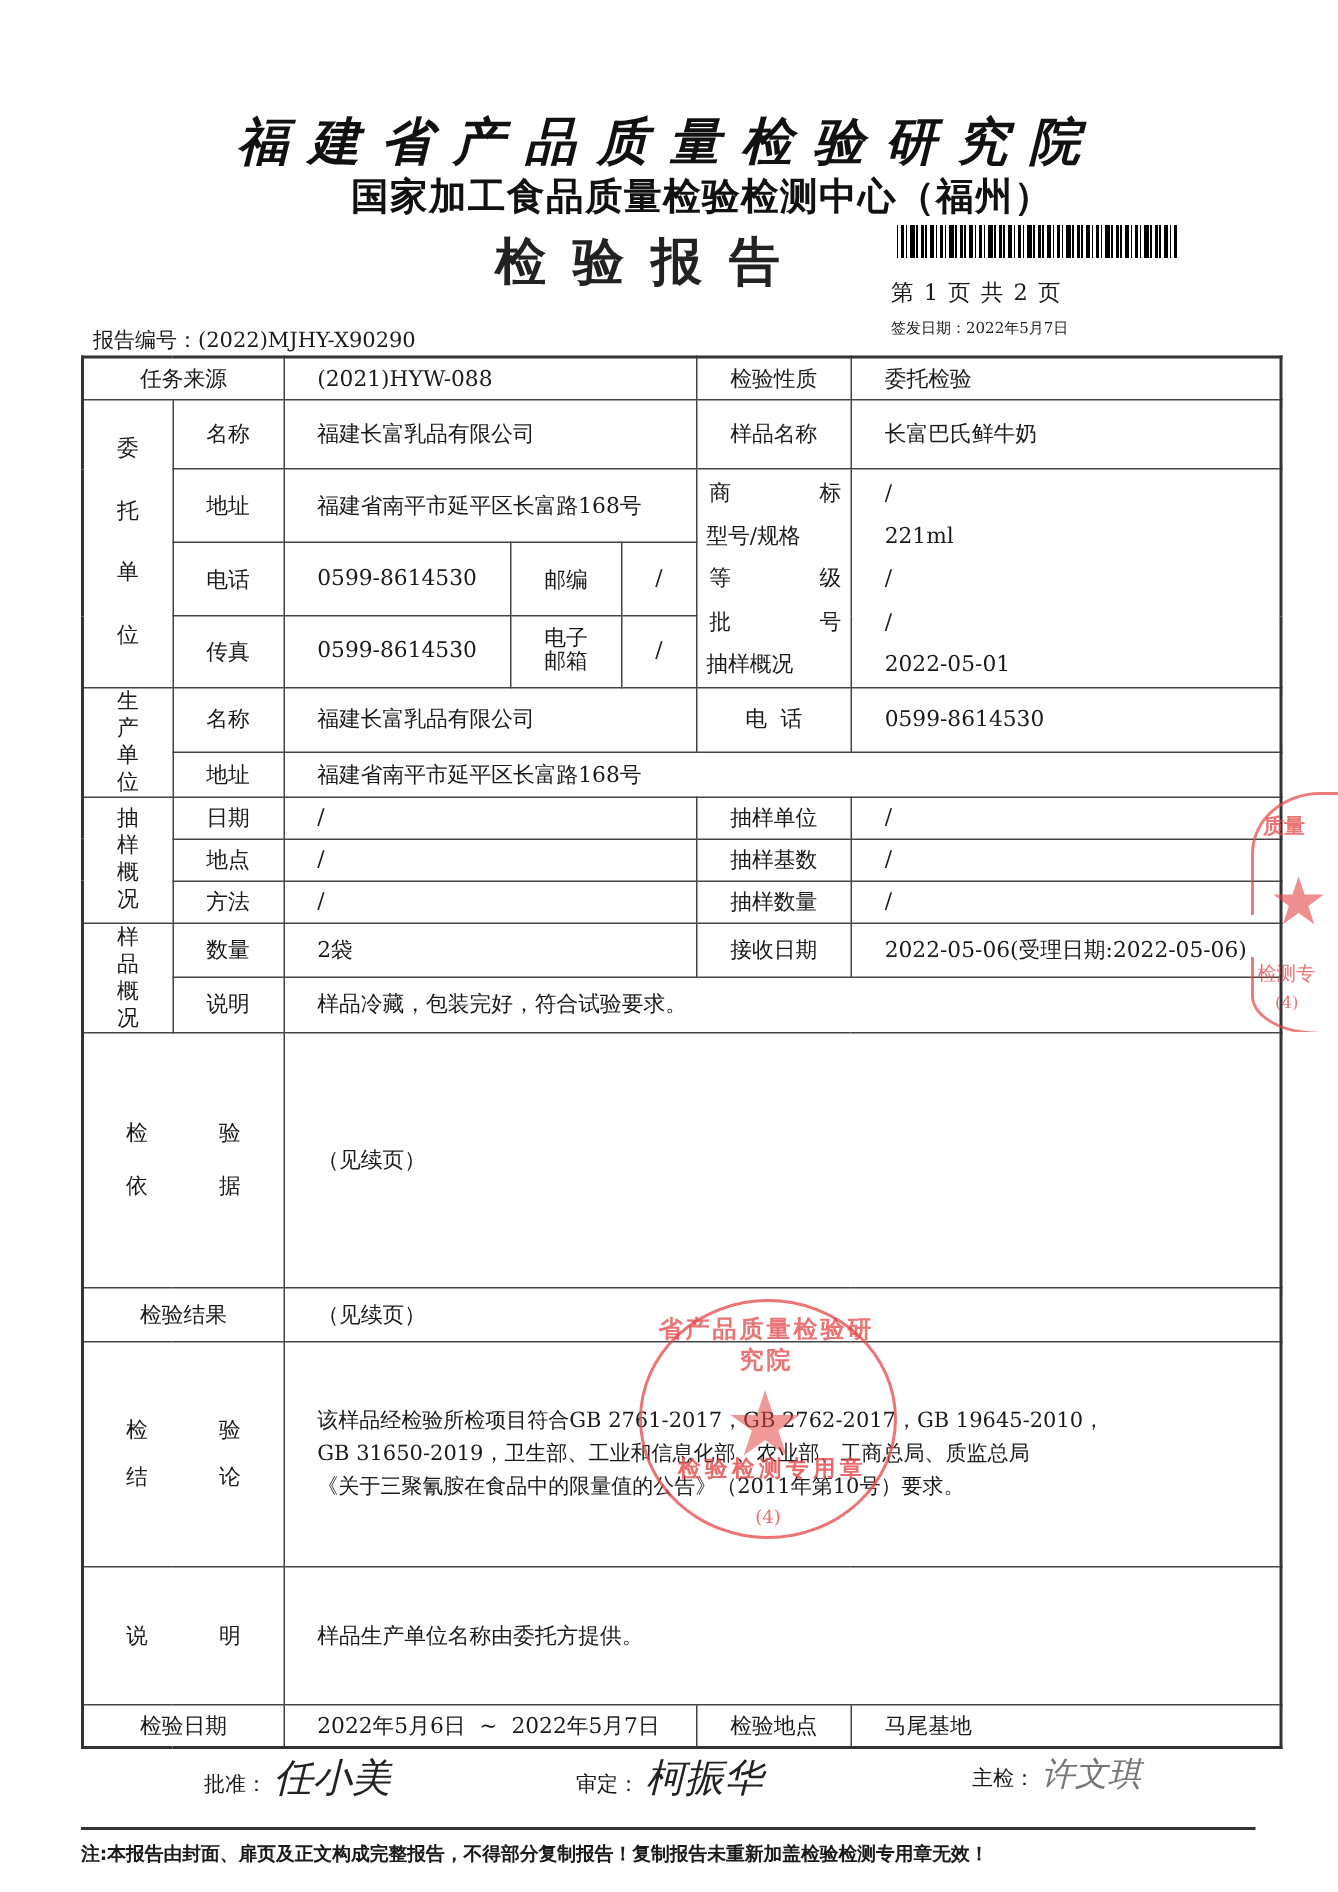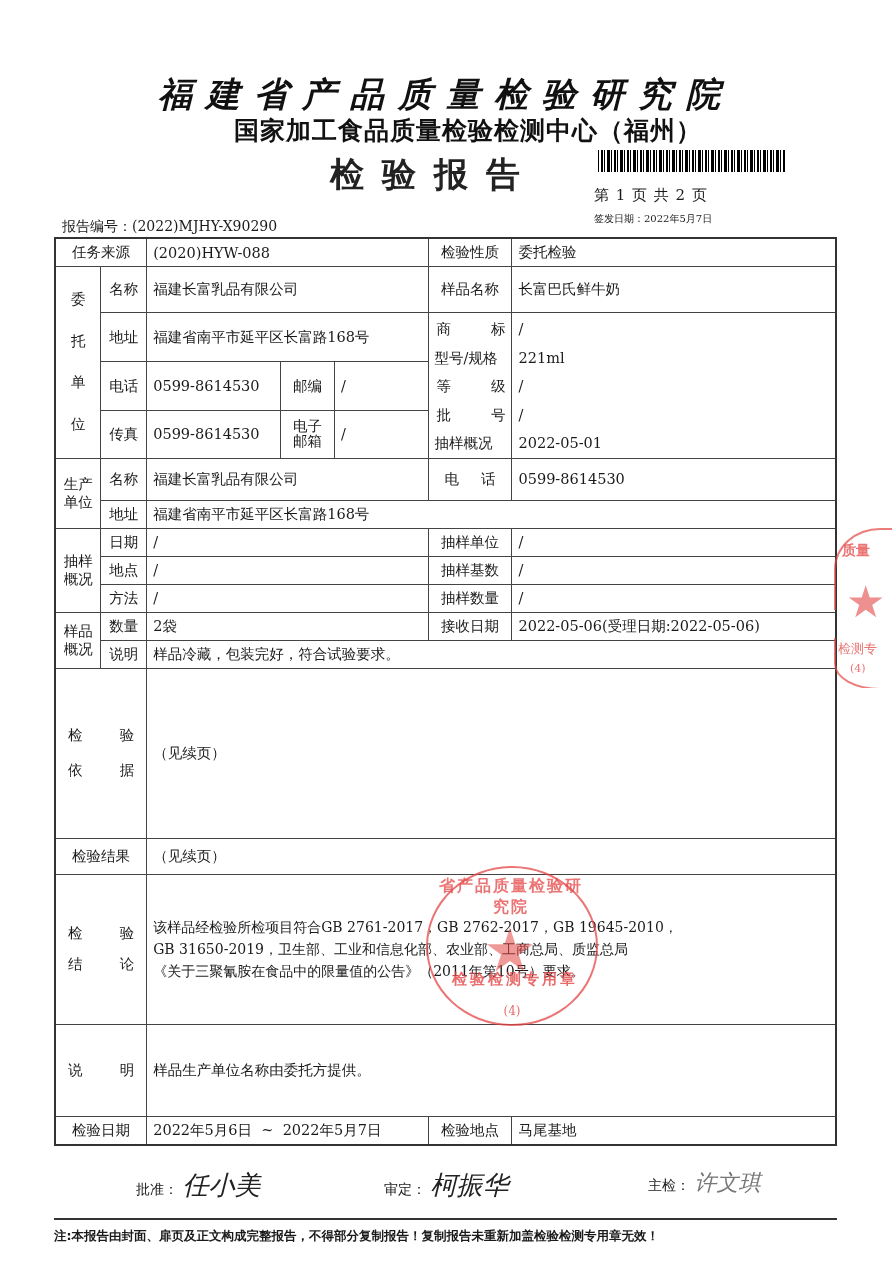--- a/index.html
+++ b/index.html
@@ -32,21 +32,21 @@
   }
   .pageinfo { left: 594px; top: 186px; font-size: 15px; letter-spacing: 1px; text-align: right; }
   .issue { left: 594px; top: 212px; font-size: 10px; }
   .reportno { left: 62px; top: 218px; font-size: 14px; }
   table.main {
     position: absolute; left: 54px; top: 237px; width: 783px;
     border-collapse: collapse; font-size: 14.5px;
     border: 2px solid #333;
   }
   table.main td {
-    border: 1px solid #444; padding: 0 6px; height: 27px;
+    border: 1px solid #444; padding: 0 22px; height: 27px;
     vertical-align: middle; white-space: nowrap;
   }
   .lab { text-align: center; }
   .vlab { text-align: center; line-height: 1.9; }
   .spread { display: flex; justify-content: space-between; padding: 0 10px; }
   .sealbig {
     left: 426px; top: 866px; width: 168px; height: 156px;
     border: 2.5px solid rgba(228,70,70,0.75); border-radius: 50%;
   }
   .sealtext {
@@ -103,21 +103,21 @@
       <col style="width:134px">
       <col style="width:54px">
       <col style="width:94px">
       <col style="width:84px">
       <col style="width:325px">
   </colgroup>
 
   <tbody>
       <tr>
     <td colspan="2" class="lab">任务来源</td>
-    <td colspan="3">(2020)HYW-088</td>
+    <td colspan="3">(2021)HYW-088</td>
     <td class="lab">检验性质</td>
     <td>委托检验</td>
   </tr>
 
   <tr style="height:46px">
     <td rowspan="4" class="vlab">
       <div>委</div>
       <div style="height:14px"></div>
       <div>托</div>
       <div style="height:14px"></div>

